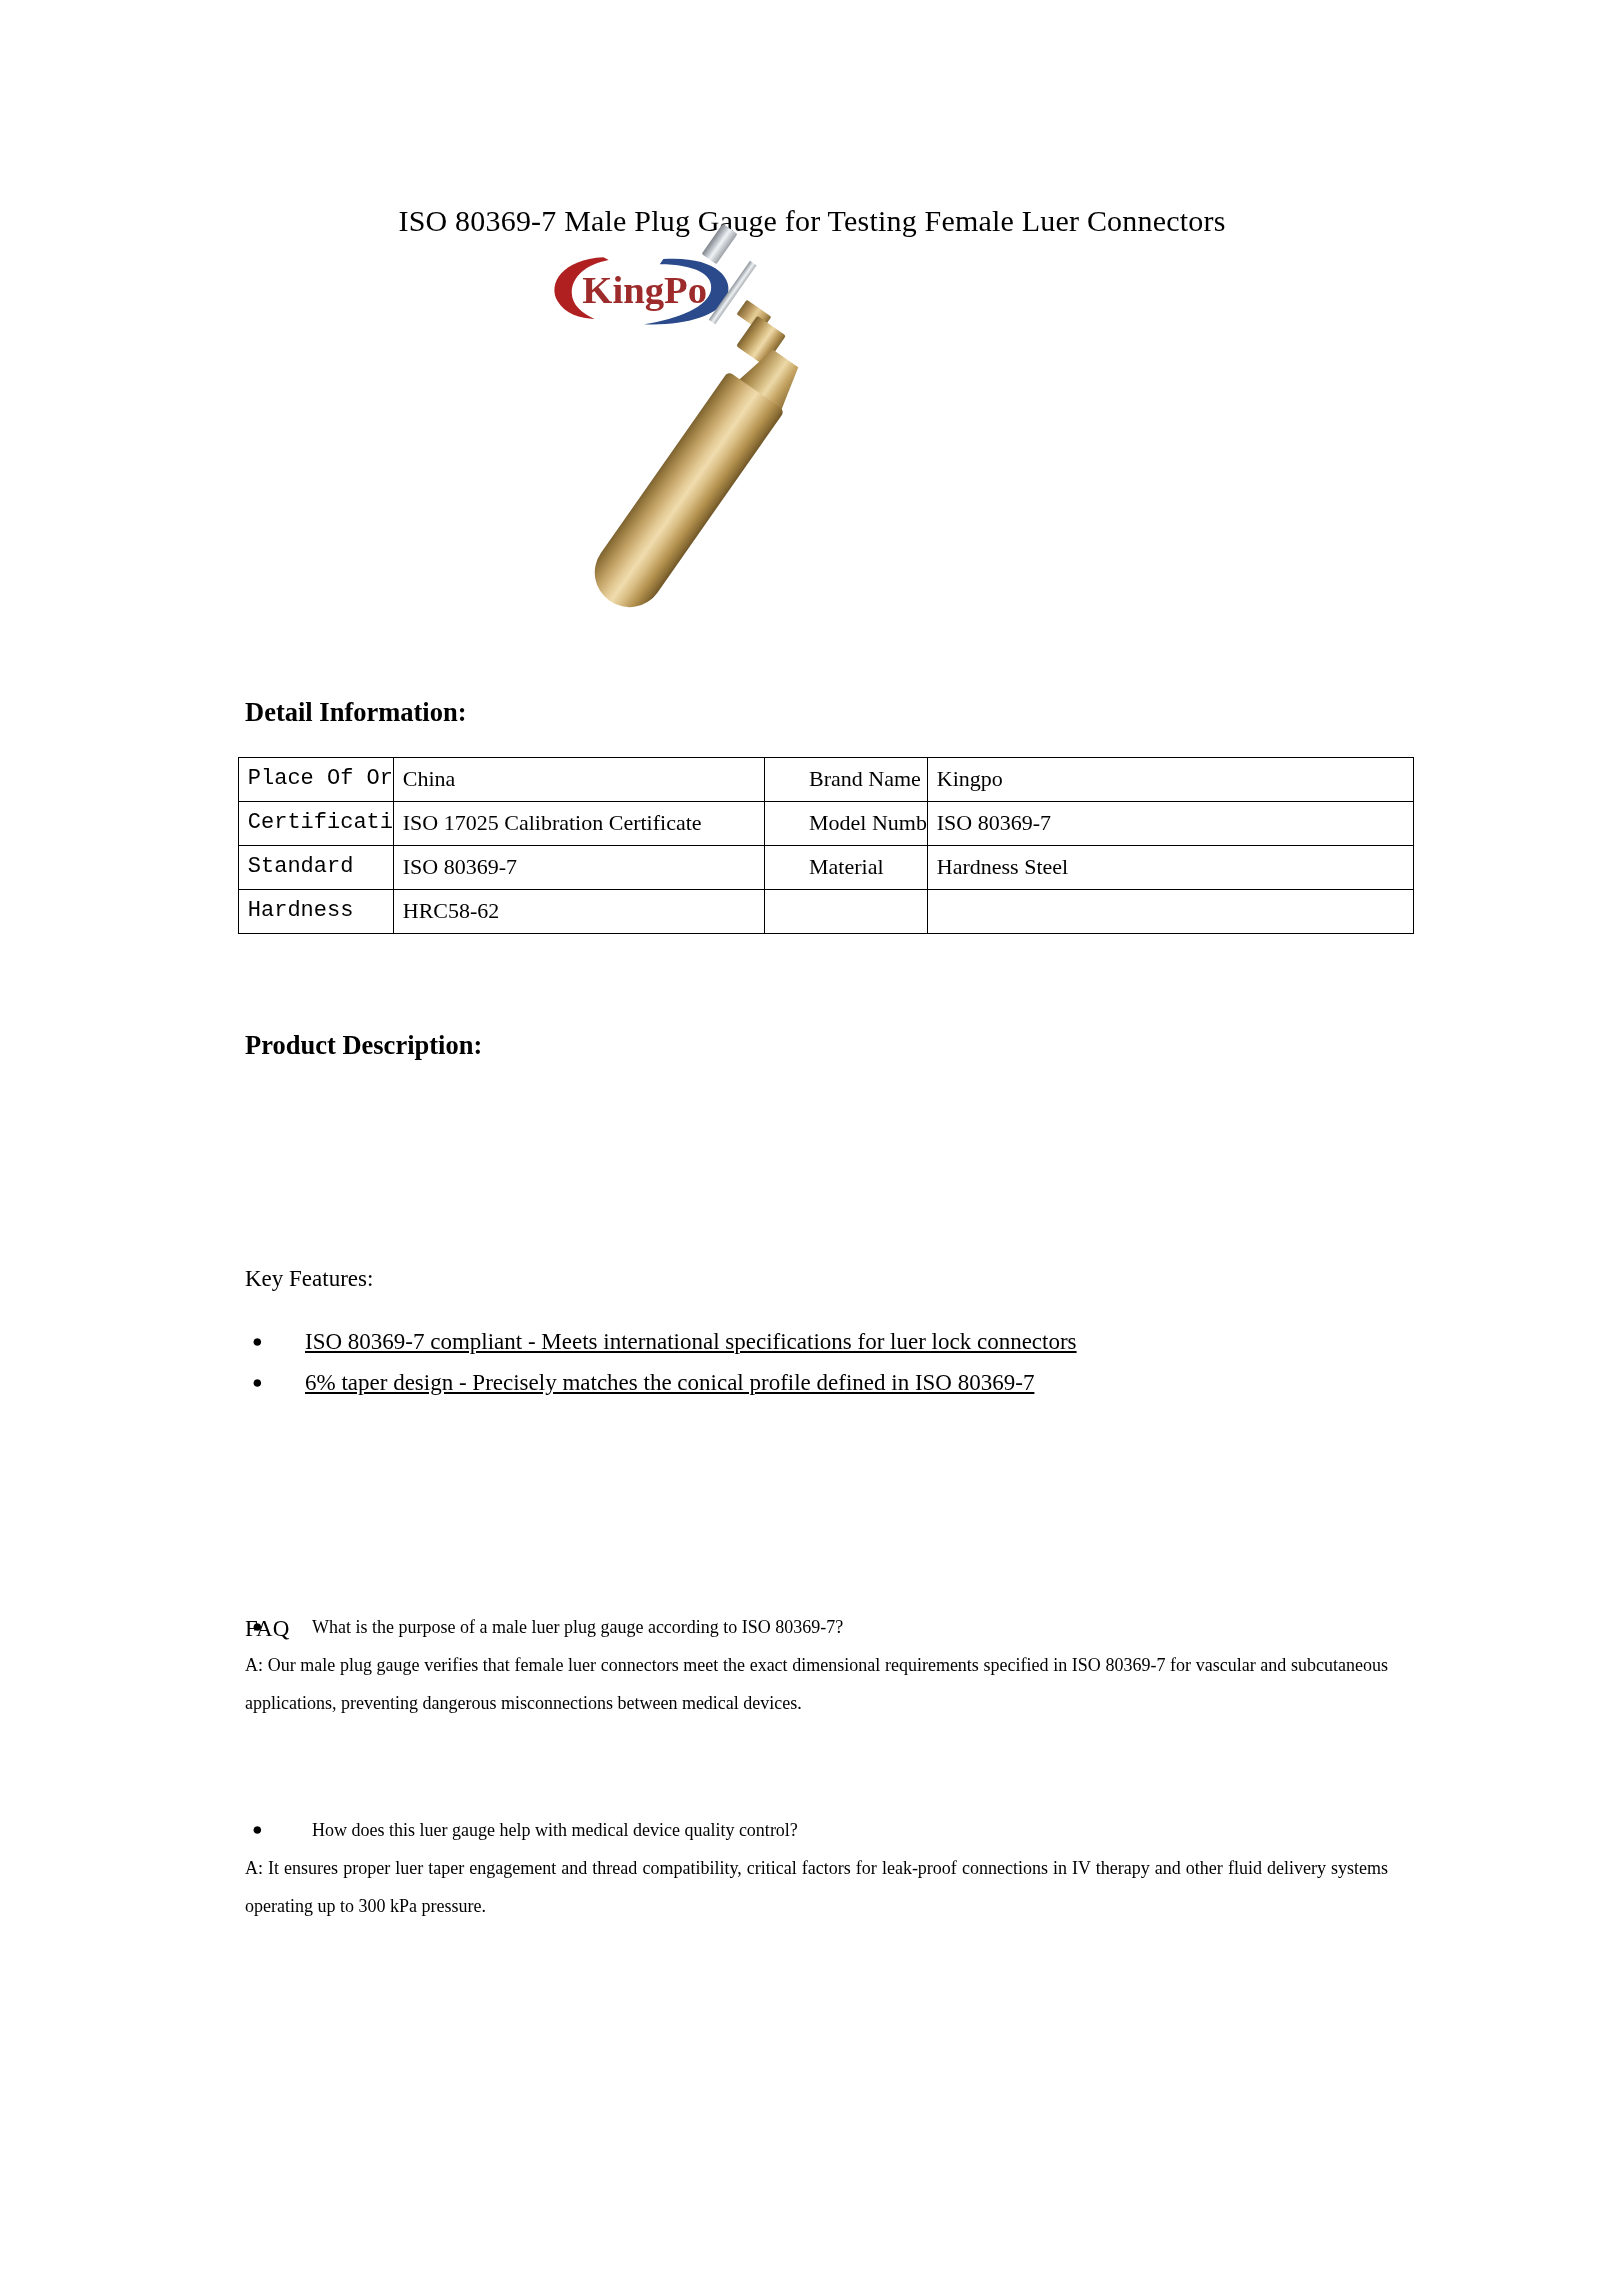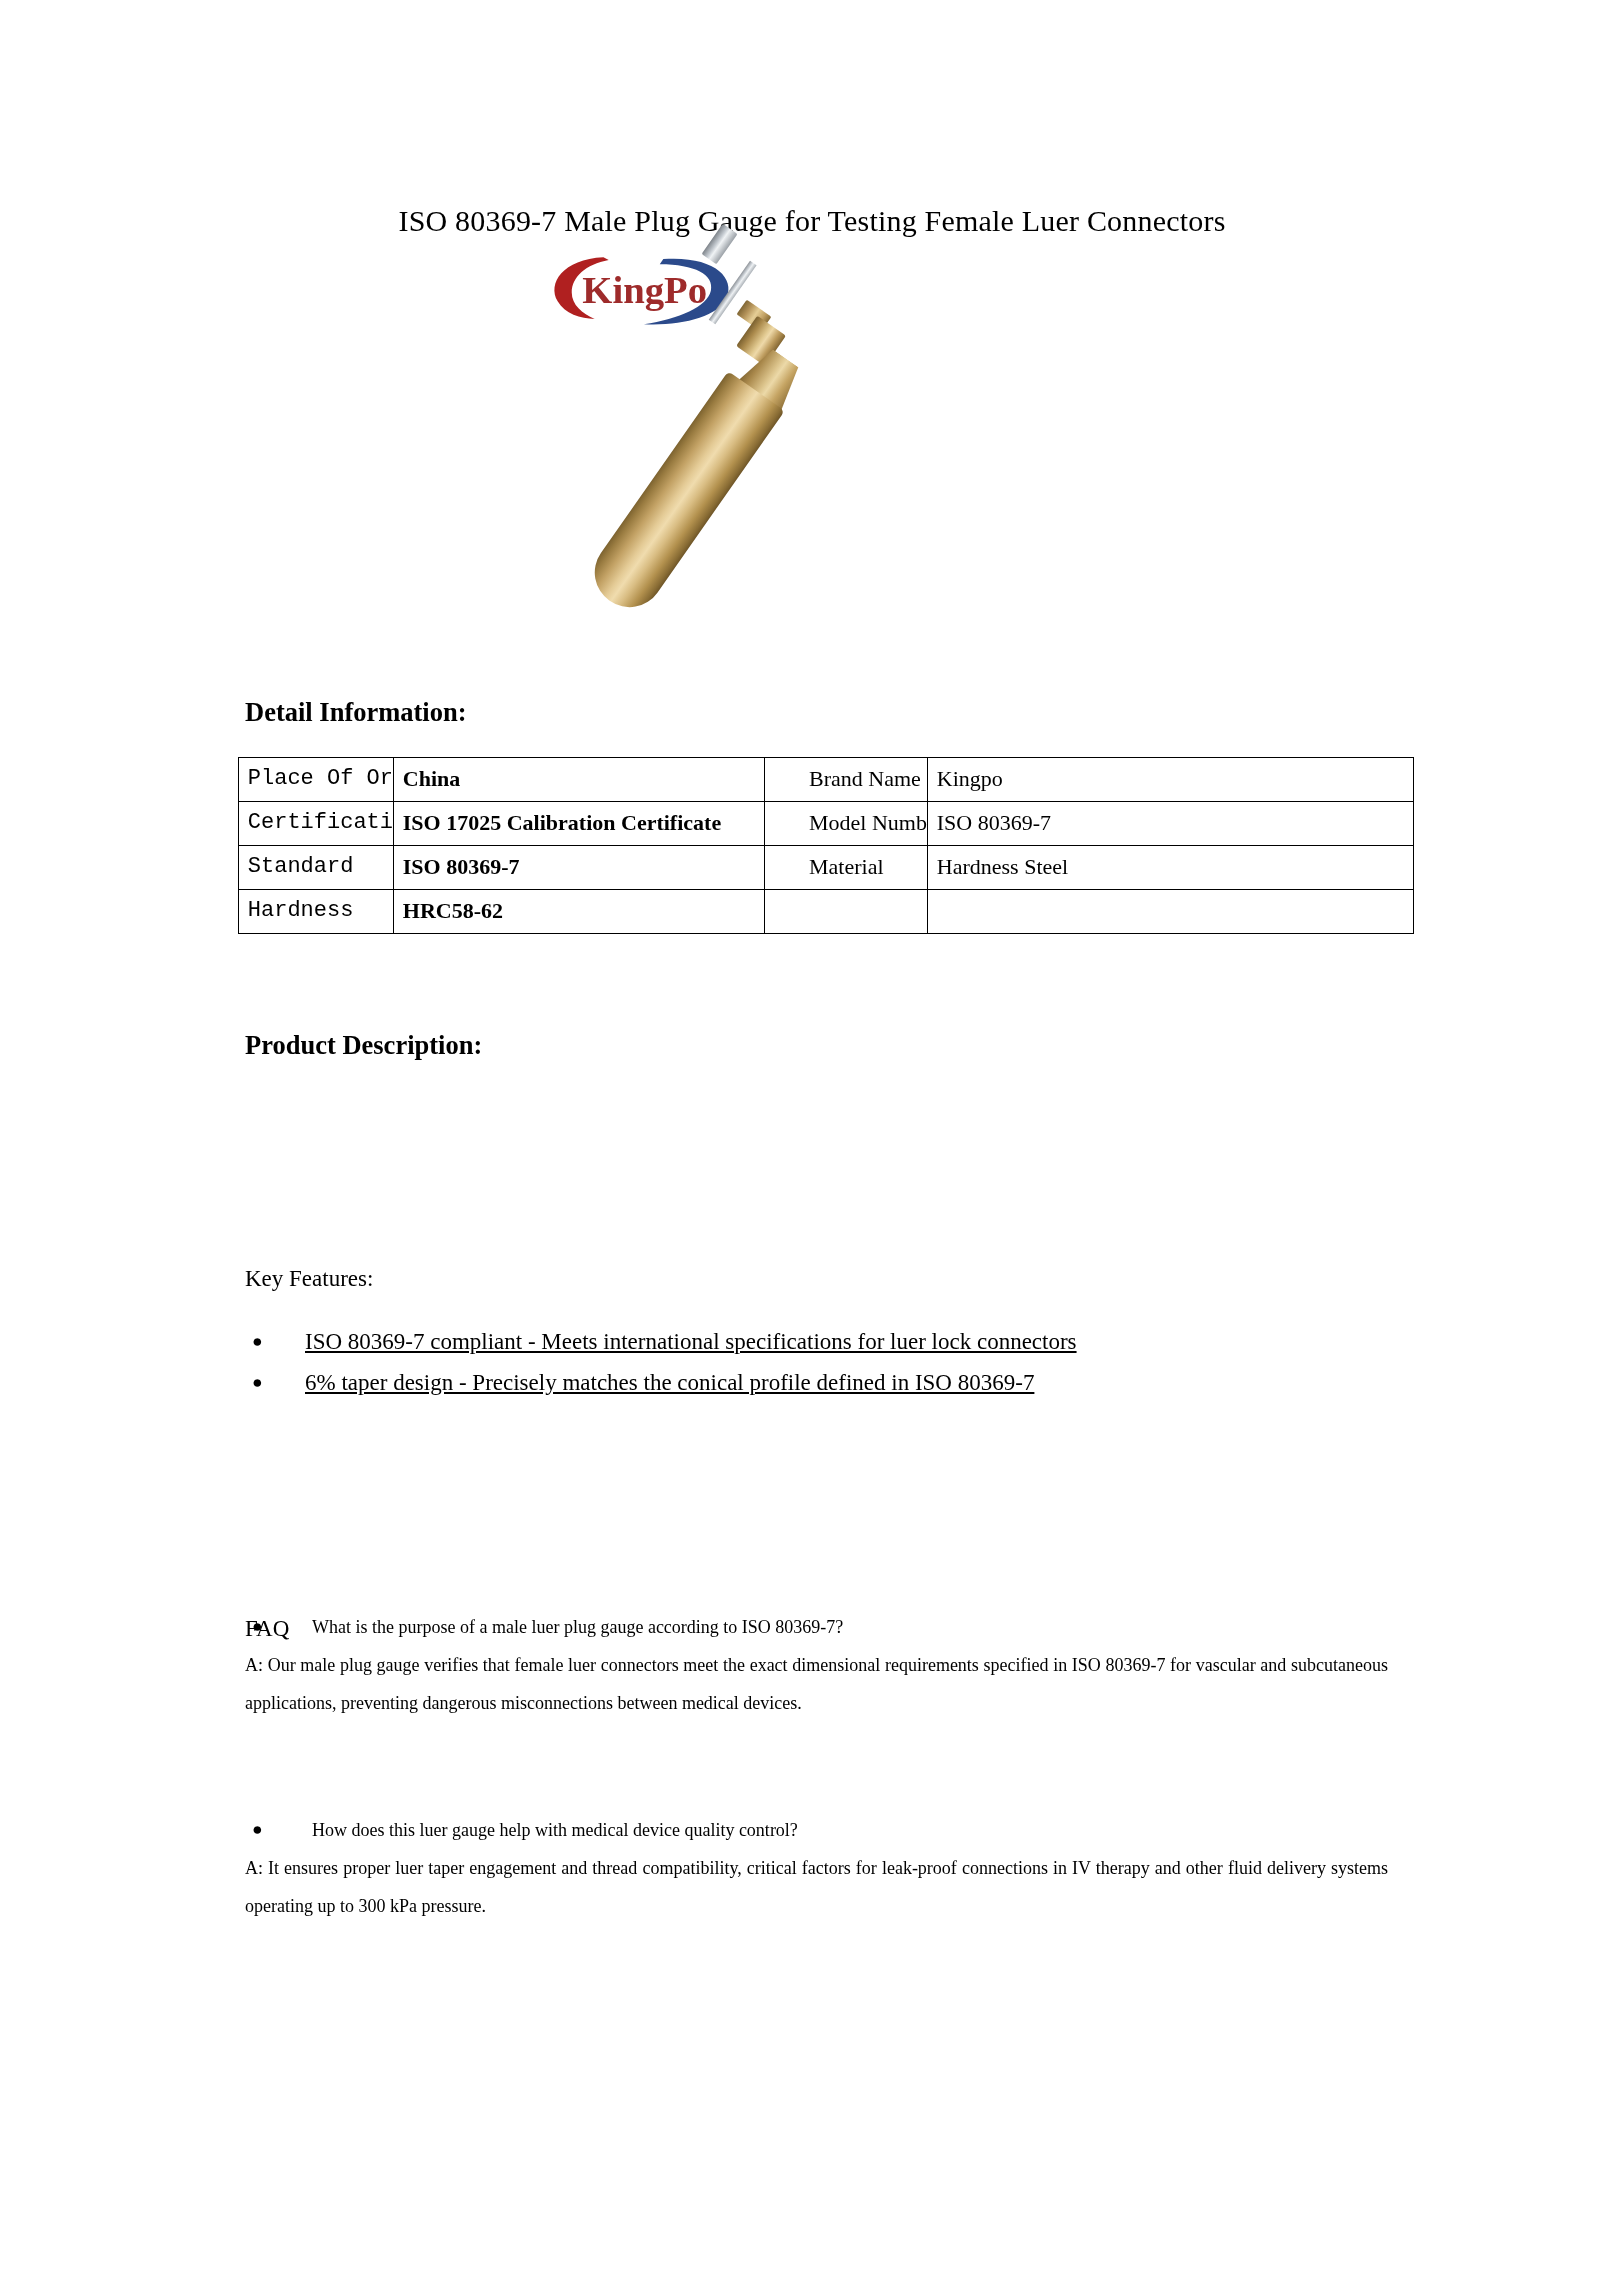--- a/index.html
+++ b/index.html
@@ -176,21 +176,21 @@
   .spec-table td {
     border: 0.9px solid #000;
     padding: 6.2px 0 6.2px 8.8px;
     height: 44px;
     vertical-align: middle;
     line-height: 26.5px;
     white-space: nowrap;
     overflow: hidden;
   }
   .spec-table .c-lab1 { width: 155px; }
-  .spec-table .c-val1 { width: 371px; border-right: 1.8px solid #000; font-weight: bold; }
+  .spec-table .c-val1 { width: 371px; border-right: 1.8px solid #000; }
   .spec-table .c-lab2 { width: 163px; padding-left: 44px; }
   .spec-table .c-val2 { width: 486px; }
   .spec-table tr:first-child td { border-top: 1.8px solid #000; }
   .spec-table tr:last-child td  { border-bottom: 1.8px solid #000; }
   .spec-table td:first-child { border-left: 1.8px solid #000; font-family: Liberation Mono, monospace; }
   .spec-table td:last-child  { border-right: 1.8px solid #000; }
 
   
   .body-text {
     position: absolute;

